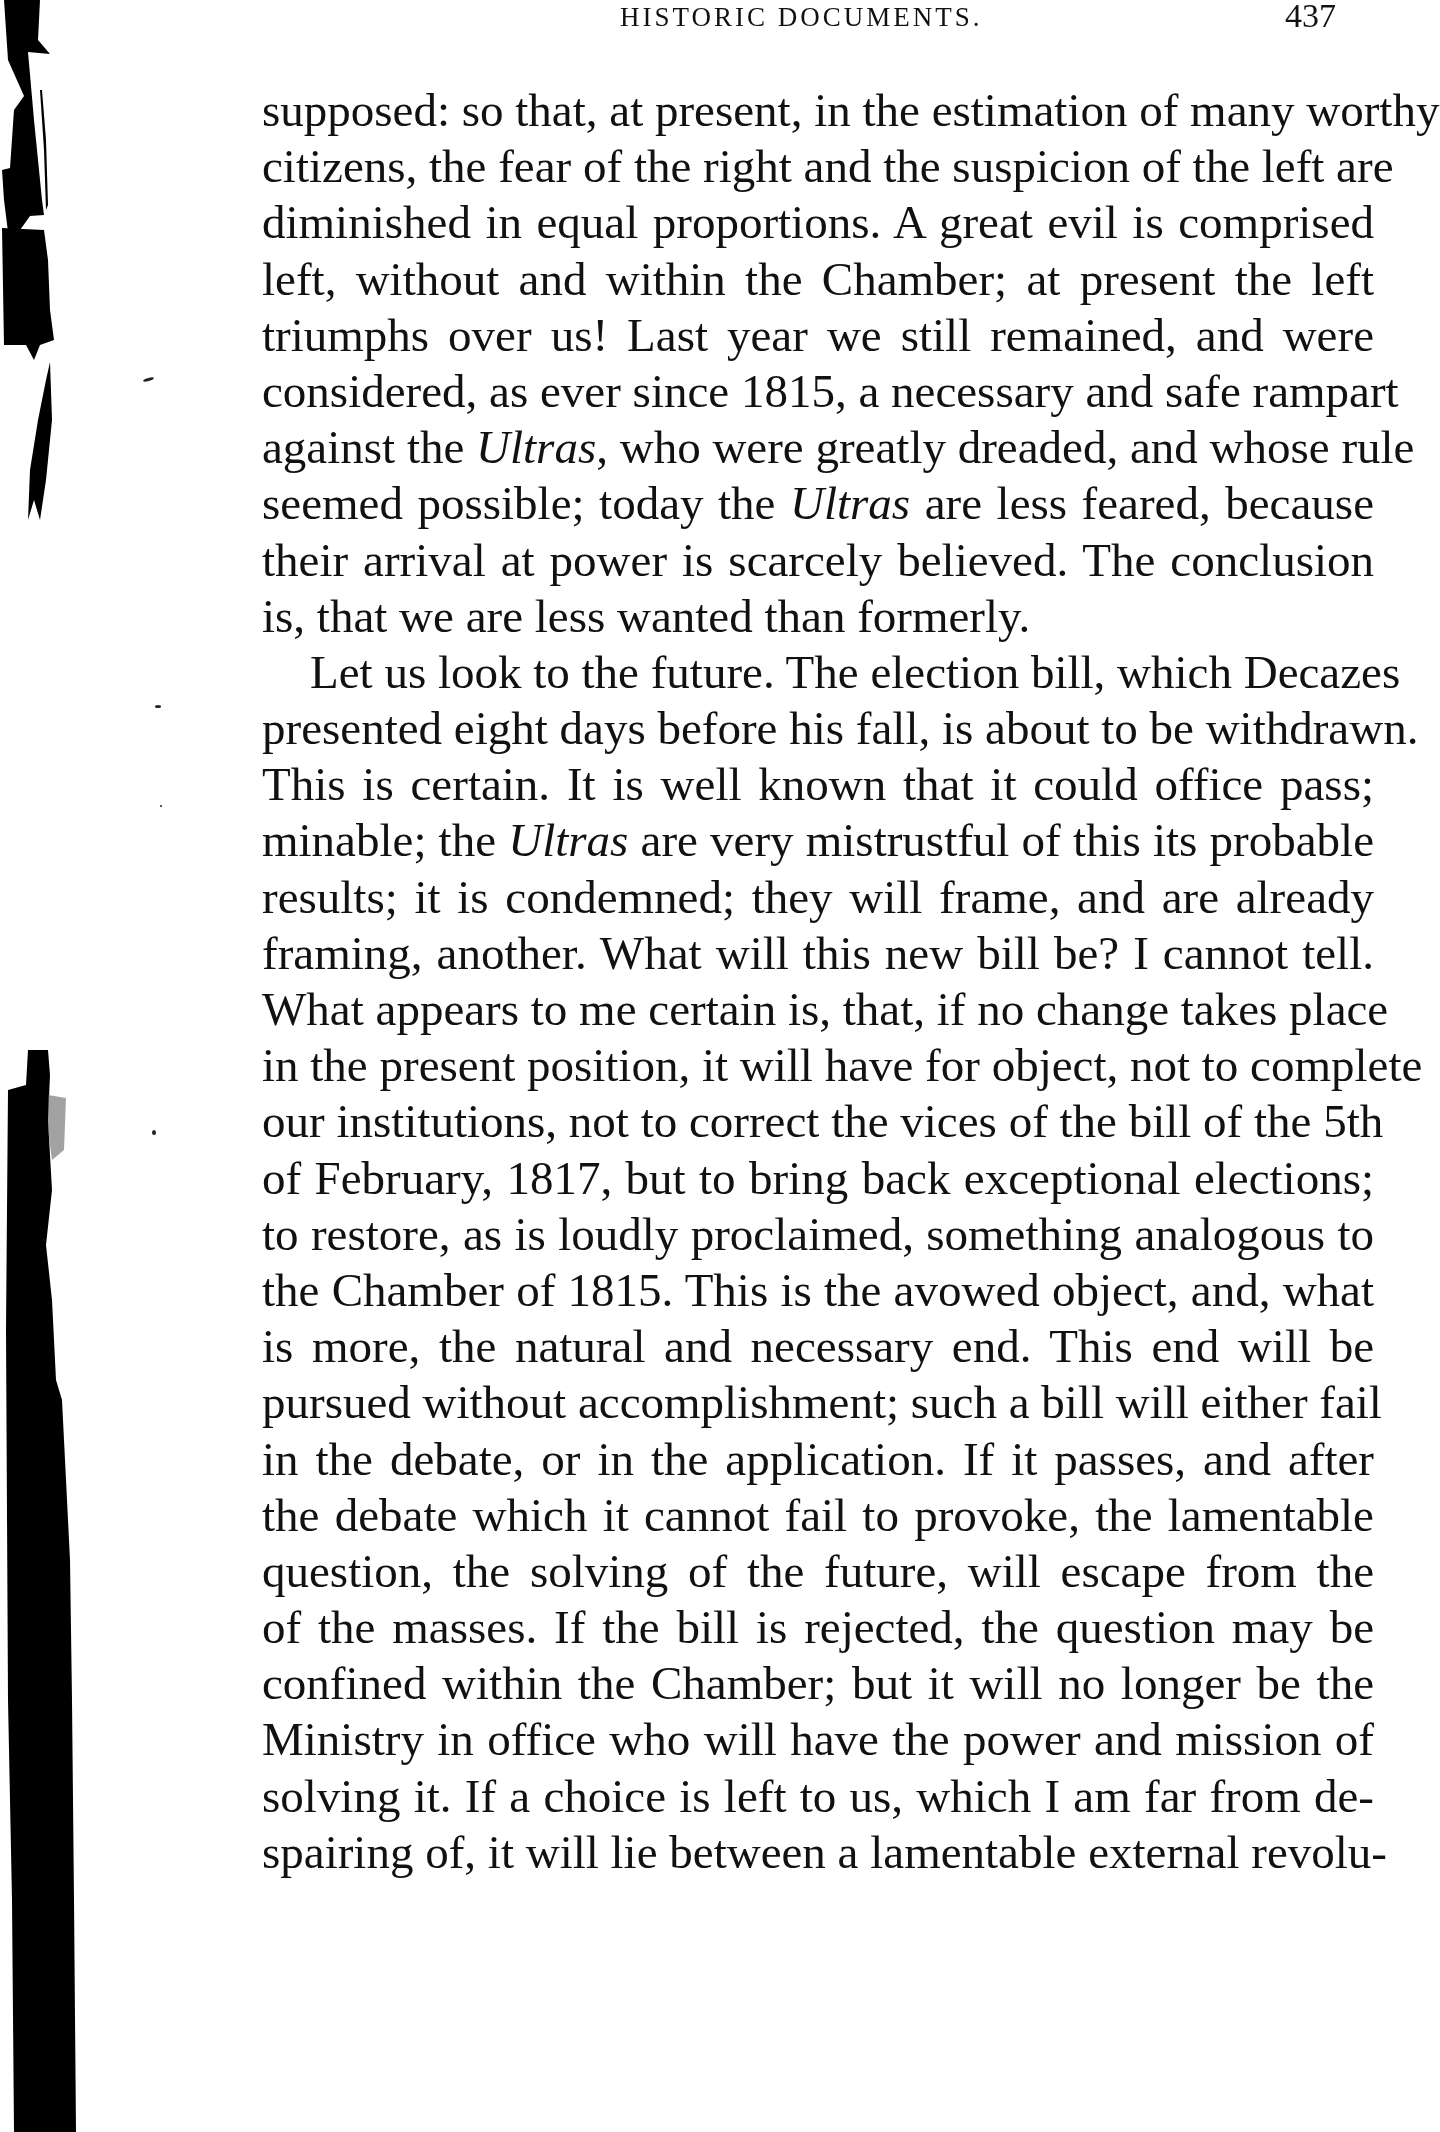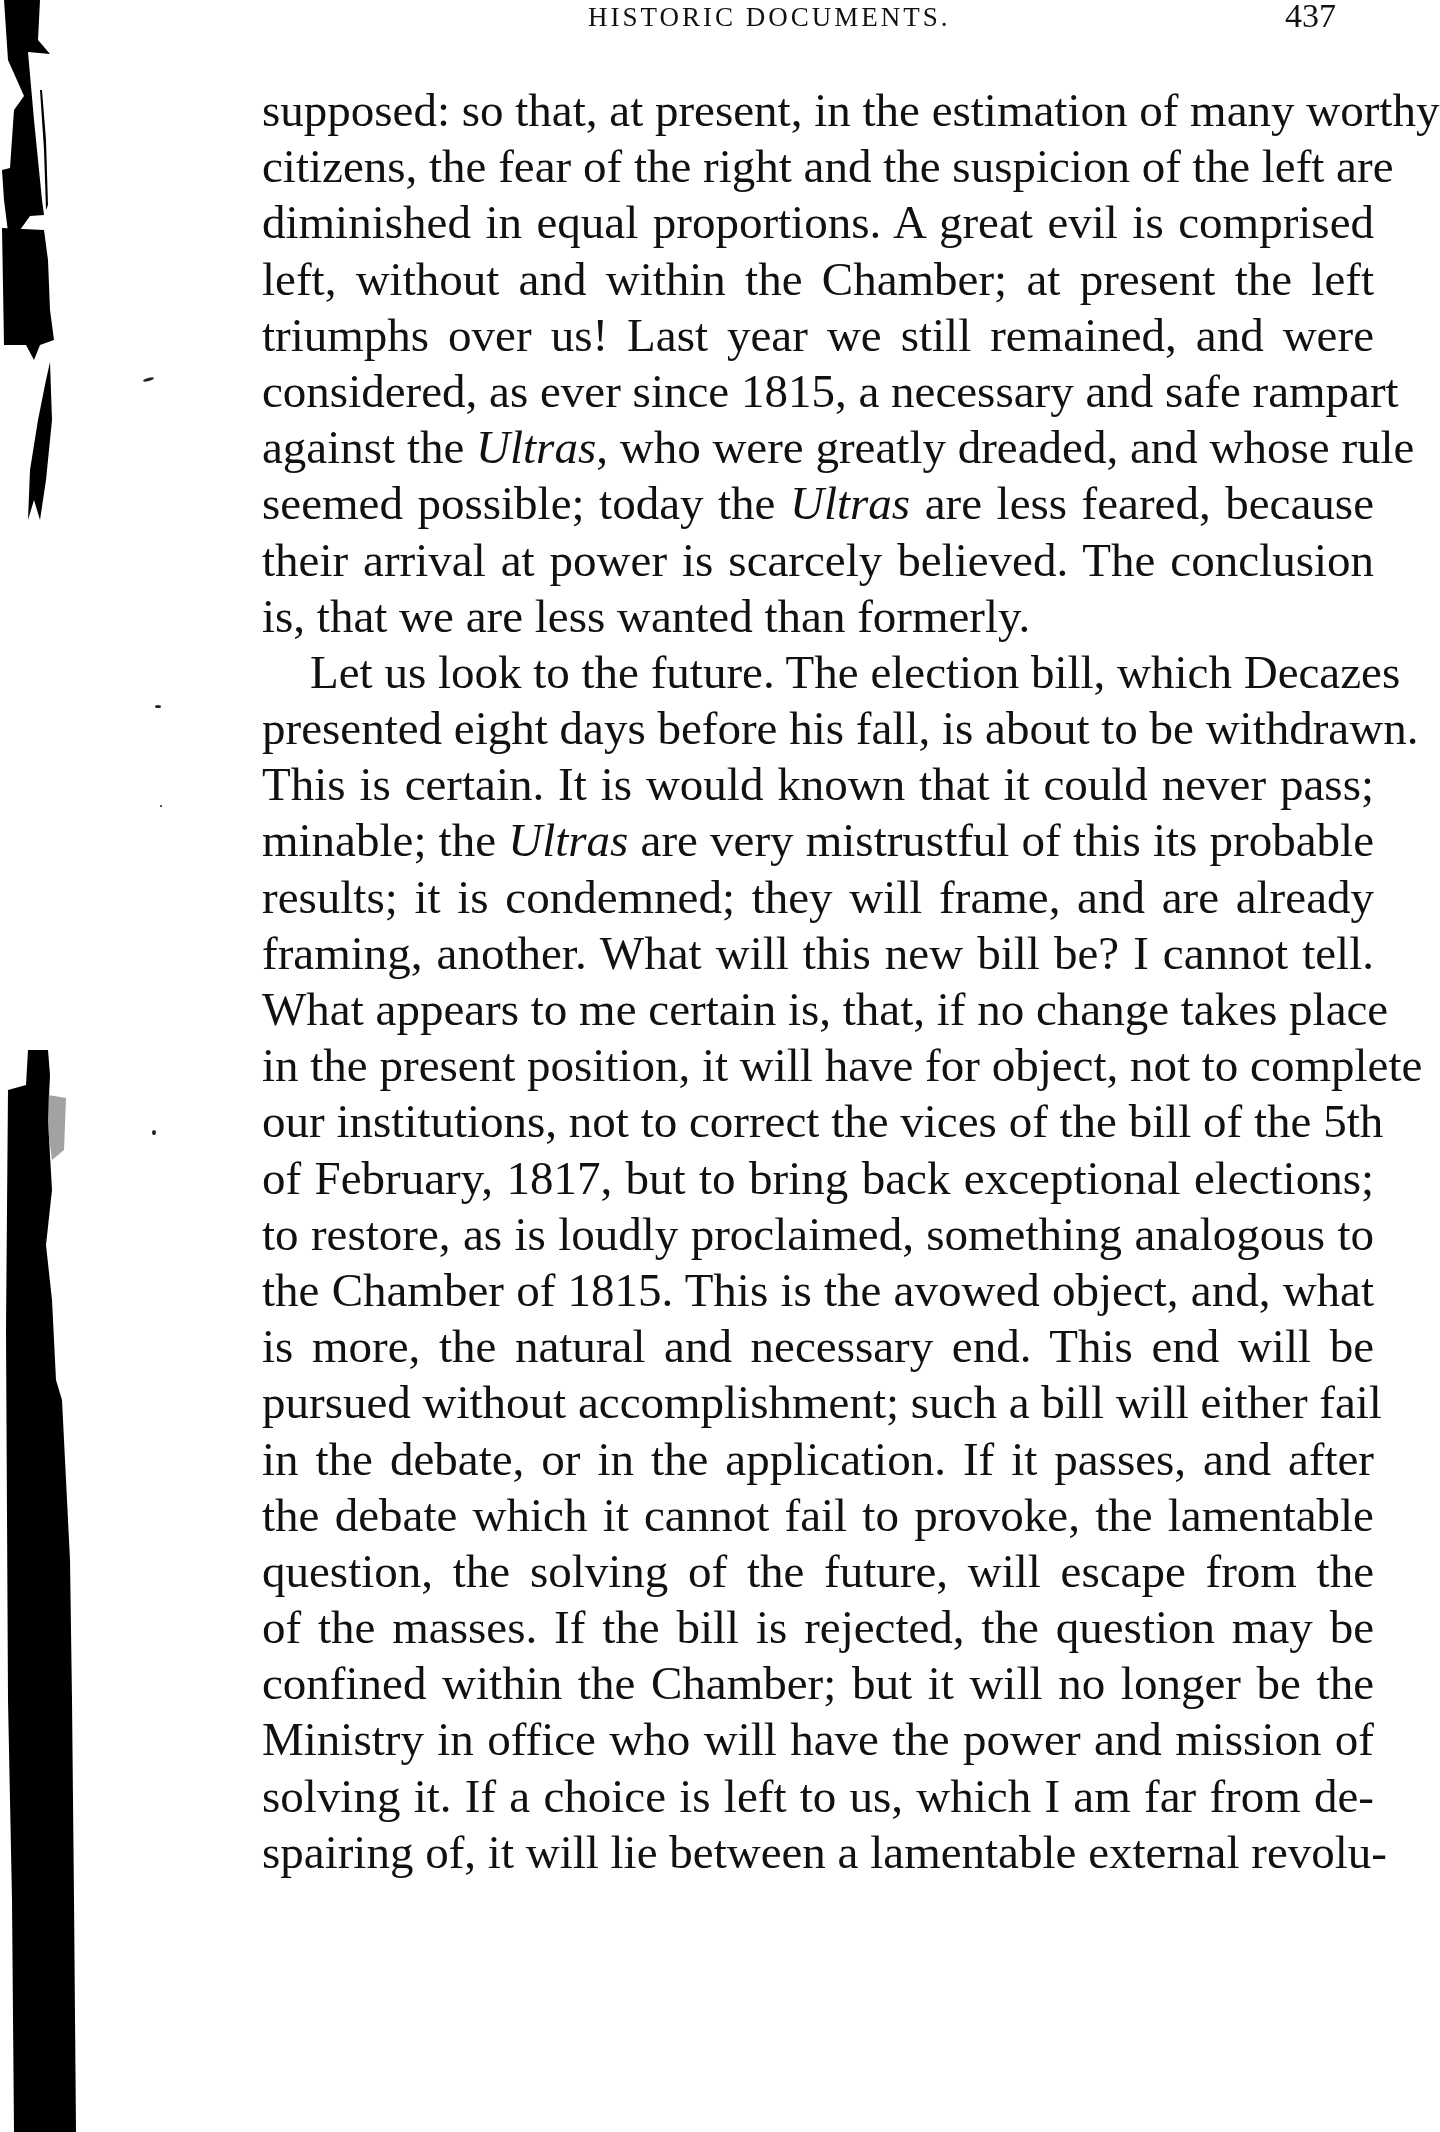--- a/index.html
+++ b/index.html
@@ -19,21 +19,21 @@
   }
   .running-head {
     position: absolute;
     top: 0;
     left: 0;
     width: 1440px;
     height: 40px;
   }
   .running-title {
     position: absolute;
-    left: 588px;
+    left: 620px;
     top: 0;
     font-family: "Liberation Serif", serif;
     font-size: 27px;
     letter-spacing: 3px;
     line-height: 34px;
   }
   .page-number {
     position: absolute;
     left: 1285px;
     top: -3px;
@@ -98,21 +98,21 @@
       <span class="line">triumphs over us!  Last year we still remained, and were</span>
       <span class="line">considered, as ever since 1815, a necessary and safe rampart</span>
       <span class="line">against the <em>Ultras</em>, who were greatly dreaded, and whose rule</span>
       <span class="line">seemed possible; today the <em>Ultras</em> are less feared, because</span>
       <span class="line">their arrival at power is scarcely believed.  The conclusion</span>
       <span class="line last">is, that we are less wanted than formerly.</span>
     </div>
     <div>
       <span class="line indent">Let us look to the future.  The election bill, which Decazes</span>
       <span class="line">presented eight days before his fall, is about to be withdrawn.</span>
-      <span class="line">This is certain.  It is would known that it could never pass;</span>
+      <span class="line">This is certain.  It is well known that it could office pass;</span>
       <span class="line">minable; the <em>Ultras</em> are very mistrustful of this its probable</span>
       <span class="line">results; it is condemned; they will frame, and are already</span>
       <span class="line">framing, another.  What will this new bill be?  I cannot tell.</span>
       <span class="line">What appears to me certain is, that, if no change takes place</span>
       <span class="line">in the present position, it will have for object, not to complete</span>
       <span class="line">our institutions, not to correct the vices of the bill of the 5th</span>
       <span class="line">of February, 1817, but to bring back exceptional elections;</span>
       <span class="line">to restore, as is loudly proclaimed, something analogous to</span>
       <span class="line">the Chamber of 1815.  This is the avowed object, and, what</span>
       <span class="line">is more, the natural and necessary end.  This end will be</span>

